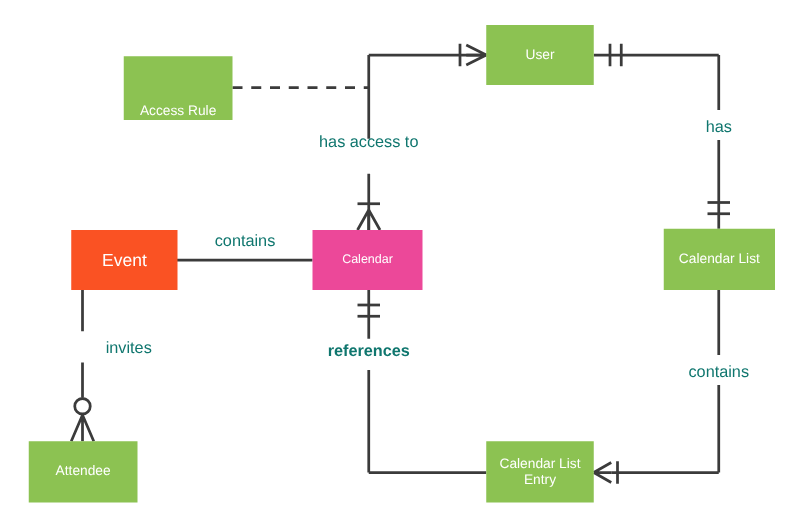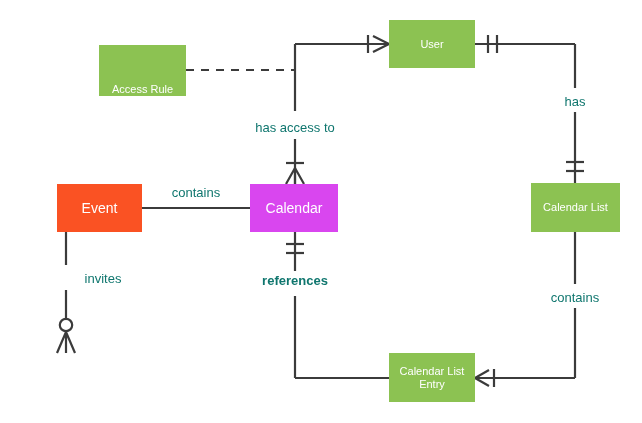--- a/index.html
+++ b/index.html
@@ -110,35 +110,38 @@
   </div>
 
   <div class="entity-box" style="left:389px; top:20px; width:86px; height:48px; background:#8cc252; font-size:11px;">
     <span class="entity-label">User</span>
   </div>
 
   <div class="entity-box" style="left:24px; top:184px; width:85px; height:48px; background:#fa5223; font-size:14px;margin-left:33px;">
     <span class="entity-label">Event</span>
   </div>
 
-  <div class="entity-box" style="left:250px; top:184px; width:88px; height:48px; background:#d946ef; font-size:14px;">
+  <div class="entity-box" style="left:250px; top:184px; width:88px; height:48px; background:#ec4899; font-size:10px;">
     <span class="entity-label">Calendar</span>
   </div>
 
   <div class="entity-box" style="left:531px; top:183px; width:89px; height:49px; background:#8cc252; font-size:11px;">
     <span class="entity-label">Calendar List</span>
   </div>
 
+  <div class="entity-box" style="left:23px; top:353px; width:87px; height:49px; background:#8cc252; font-size:11px;">
+    <span class="entity-label">Attendee</span>
+  </div>
 
   <div class="entity-box" style="left:389px; top:353px; width:86px; height:49px; background:#8cc252; font-size:11px;">
     <span class="entity-label">Calendar List
 Entry</span>
   </div>
 
-  <div class="rel-label" style="left:295px; top:127px; transform:translate(-50%,-50%);">
+  <div class="rel-label" style="left:295px; top:113px; transform:translate(-50%,-50%);">
     <span>has access to</span>
   </div>
 
   <div class="rel-label" style="left:196px; top:192px; transform:translate(-50%,-50%);">
     <span>contains</span>
   </div>
 
   <div class="rel-label" style="left:66px; top:278px; transform:translate(-50%,-50%);margin-left:37px;">
     <span>invites</span>
   </div>

